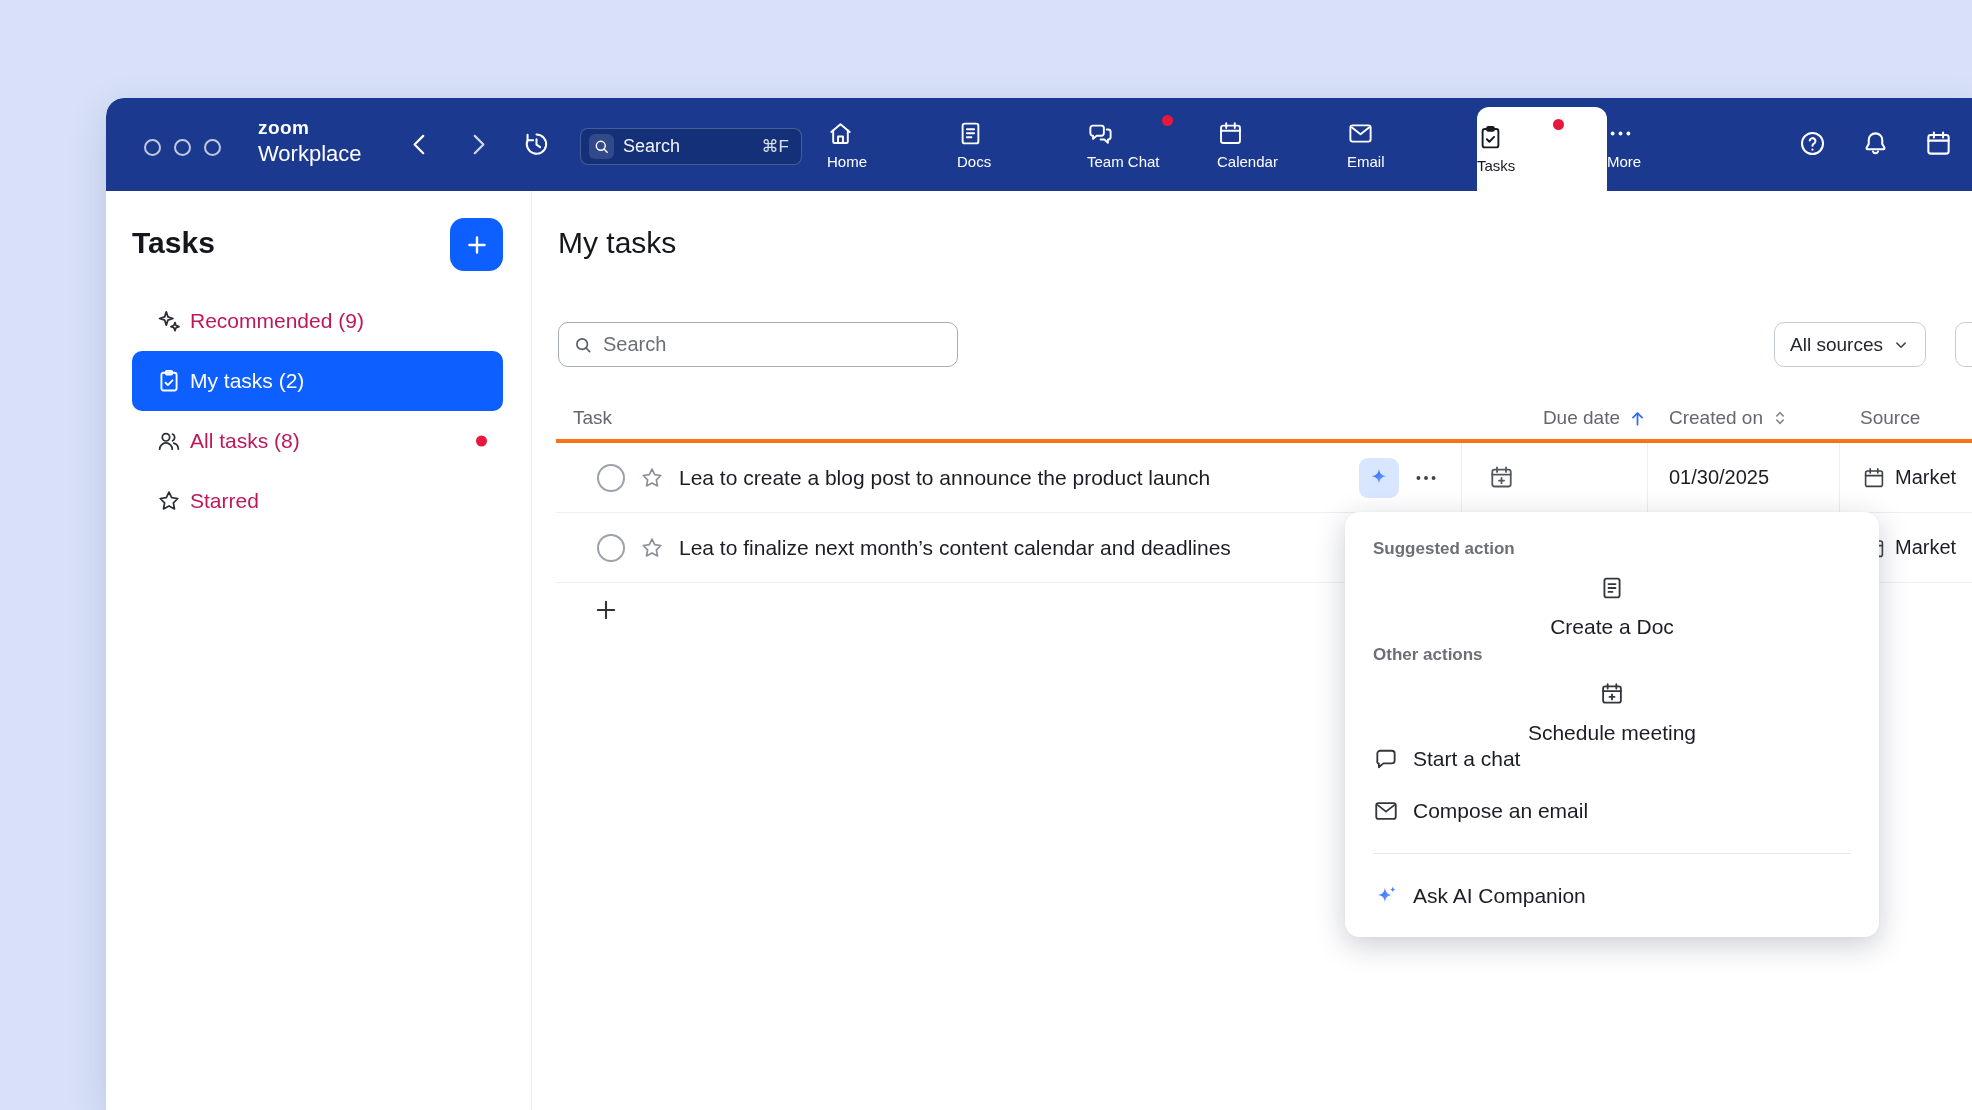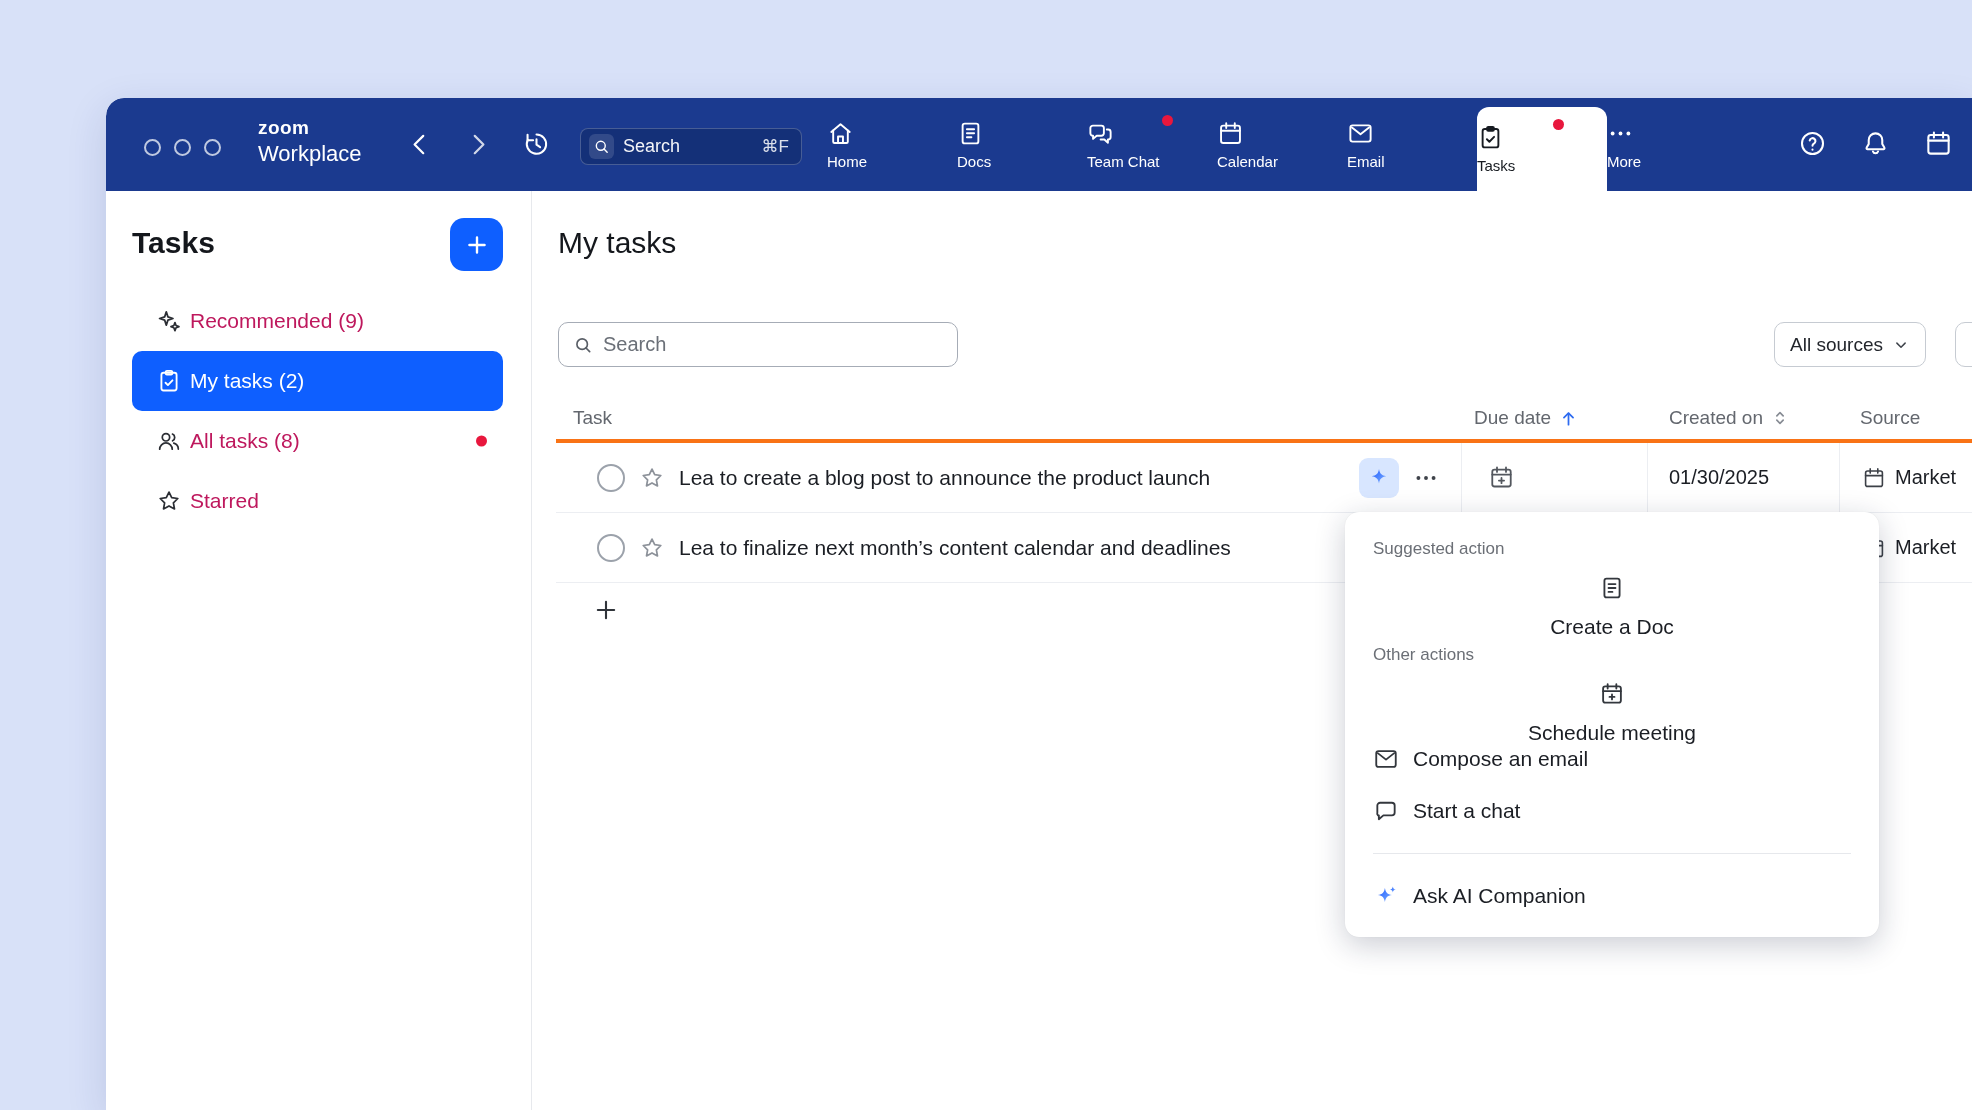--- a/index.html
+++ b/index.html
@@ -92,21 +92,21 @@
     display:flex; align-items:center; justify-content:center; gap:9px;
     font-size:19px; color:#23262c; cursor:pointer;
   }
   .cut-btn { position:absolute; left:1423px; top:131px; width:70px; height:45px;
     border:1px solid #C6CBD2; border-radius:10px; background:#fff; cursor:pointer; }
   .table { position:absolute; left:24px; top:206px; right:0; }
   .t-head { display:flex; height:46px; align-items:center;
     border-bottom:4px solid #f97316; color:#63676e; font-size:19px; }
   .th { display:flex; align-items:center; gap:7px; }
   .th-task { width:906px; padding-left:17px; }
-  .th-due { width:186px; padding-left:12px; }
+  .th-due { width:186px; padding-left:12px;justify-content:flex-end; }
   .th-created { width:192px; padding-left:21px; }
   .th-source { flex:1; padding-left:20px; }
   .t-row { display:flex; height:70px; border-bottom:1px solid #ECEEF2;
     font-size:21px; color:#1b1e24; }
   .cell { display:flex; align-items:center; }
   .cell-task { width:906px; padding-left:41px; gap:14px; border-right:1px solid #ECEEF2; }
   .task-text { flex:1; white-space:nowrap; overflow:hidden; }
   .checkbox { width:28px; height:28px; border-radius:50%; border:2px solid #9CA2AB;
     background:#fff; flex:none; cursor:pointer; }
   .star-btn { background:none; border:none; color:#8D929A; cursor:pointer; display:flex; }
@@ -120,21 +120,21 @@
   .due-add { background:none; border:none; color:#53575e; cursor:pointer; display:flex; }
   .add-row { margin-top:13px; padding-left:36px; }
   .add-task { background:none; border:none; color:#30343a; cursor:pointer; display:flex; }
   
   .popup {
     position:absolute; left:1239px; top:414px; width:534px; height:425px;
     background:#fff; border-radius:14px; z-index:60;
     box-shadow:0 8px 30px rgba(18,28,60,.22), 0 0 1px rgba(0,0,0,.1);
     padding:23px 28px 15px;
   }
-  .menu-label { height:28px; display:flex; align-items:center; font-size:17px; color:#6b6f76; }
+  .menu-label { height:28px; display:flex; align-items:center; font-size:17px; color:#6b6f76;font-weight:bold; }
   .menu-item { height:52px; display:flex; align-items:center; gap:14px;
     font-size:21px; color:#1b1e24; border-radius:8px; cursor:pointer; }
   .menu-item svg { flex:none; }
   .mt12 { margin-top:12px;flex-direction:column; } .mt14 { margin-top:14px; } .mt16 { margin-top:16px; }
   .menu-divider { margin-top:16px; height:1px; background:#E6E8EC; }
   svg { display:block; }
 </style>
 </head>
 <body>
 
@@ -521,34 +521,34 @@
             <path d="M8 3v4M16 3v4M3.8 9.4h16.4"></path>
             <path d="M12 12.4v4.6M9.7 14.7h4.6"></path>
           </svg>
       </span>
       <span>Schedule meeting</span>
     </div>
 
     <div class="menu-item">
       <span>
         <svg width="26" height="26" viewBox="0 0 24 24" fill="none" stroke="#33373d" stroke-width="1.7" stroke-linecap="round" stroke-linejoin="round">
+            <path d="M6.6 4.4h10.8A2.6 2.6 0 0 1 20 7v6.4a2.6 2.6 0 0 1-2.6 2.6H9.6l-4.2 3.6V16h-.8A2.6 2.6 0 0 1 4 13.4V7a2.6 2.6 0 0 1 2.6-2.6Z"></path>
+          </svg>
+      </span>
+      <span>Start a chat</span>
+    </div>
+
+    <div class="menu-item">
+      <span>
+        <svg width="26" height="26" viewBox="0 0 24 24" fill="none" stroke="#33373d" stroke-width="1.7" stroke-linecap="round" stroke-linejoin="round">
             <rect x="3" y="4.8" width="18" height="14.4" rx="2"></rect>
             <path d="M4.4 6.6 12 12.6l7.6-6"></path>
           </svg>
       </span>
       <span>Compose an email</span>
-    </div>
-
-    <div class="menu-item">
-      <span>
-        <svg width="26" height="26" viewBox="0 0 24 24" fill="none" stroke="#33373d" stroke-width="1.7" stroke-linecap="round" stroke-linejoin="round">
-            <path d="M6.6 4.4h10.8A2.6 2.6 0 0 1 20 7v6.4a2.6 2.6 0 0 1-2.6 2.6H9.6l-4.2 3.6V16h-.8A2.6 2.6 0 0 1 4 13.4V7a2.6 2.6 0 0 1 2.6-2.6Z"></path>
-          </svg>
-      </span>
-      <span>Start a chat</span>
     </div>
 
     <div class="menu-divider"></div>
 
     <div class="menu-item mt16">
       <span>
         <svg width="26" height="26" viewBox="0 0 24 24">
             <defs>
               <linearGradient id="gAiMenu" x1="0" y1="0" x2="1" y2="1">
                 <stop offset="0" stop-color="#1E5BFF"></stop>

